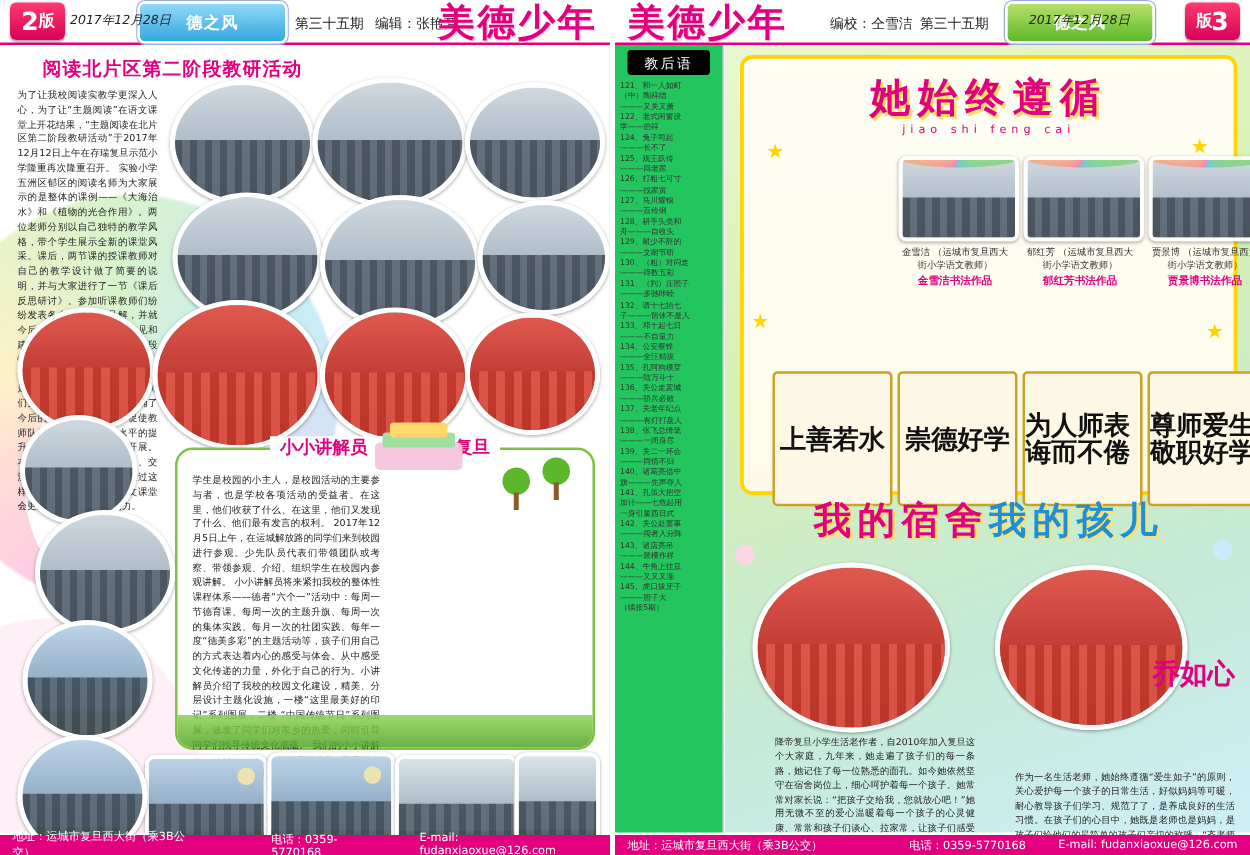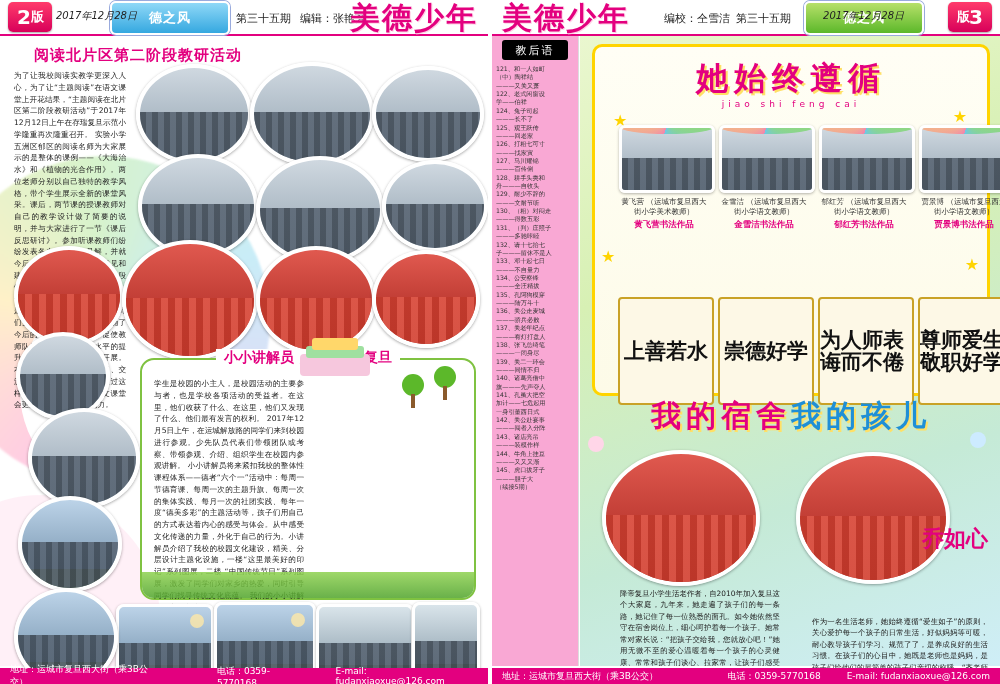--- a/index.html
+++ b/index.html
@@ -63,21 +63,21 @@
   .panel .ttl{position:absolute;top:-11px;left:50%;transform:translateX(-50%);
     background:#fff;padding:0 8px;font-weight:bold;color:#e3007f;font-size:14px;white-space:nowrap;}
   .grass{position:absolute;left:0;right:0;bottom:0;height:26px;
     background:linear-gradient(#8ed14f,#4fa32a);border-radius:0 0 12px 12px;opacity:.85;}
   .tree{position:absolute;width:26px;height:34px;}
   .tree .c{position:absolute;top:0;left:2px;width:22px;height:22px;border-radius:50%;background:#5cb82a;}
   .tree .t{position:absolute;bottom:0;left:11px;width:4px;height:14px;background:#8a5a2b;}
 
   
   .rp-body{position:absolute;top:36px;left:0;right:0;bottom:18px;}
-  .sidecol{position:absolute;left:0;top:0;width:86px;bottom:0;background:#f9a8d4;border-right:1px solid #ddd;}
+  .sidecol{position:absolute;left:0;top:0;width:86px;bottom:0;background:#22c55e;border-right:1px solid #ddd;}
   .sidecol .head{margin:4px auto 5px;width:66px;height:20px;background:#000;color:#fff;
     font-size:11px;display:flex;align-items:center;justify-content:center;border-radius:3px;letter-spacing:2px;}
   .sidecol .lines{padding:0 4px;font-size:6.2px;line-height:1.35;color:#333;}
   .sidecol .lines div{white-space:nowrap;overflow:hidden;}
 
   .mainr{position:absolute;left:88px;right:0;top:0;bottom:0;
     background:linear-gradient(160deg,#eaf7cf 0%,#d7f0b4 35%,#c5ead6 70%,#cfeef7 100%);}
   .teacher-box{position:absolute;left:12px;right:10px;top:8px;height:346px;
     background:linear-gradient(#fffef5,#fdfbe8);border:3px solid #ffd400;border-radius:10px;}
   .tb-title{position:absolute;top:10px;left:0;right:0;text-align:center;font-size:32px;font-weight:bold;
@@ -333,29 +333,20 @@
           <div class="tb-title">她始终遵循</div>
           <div class="tb-sub">jiao shi feng cai</div>
 
           <div class="star" style="left:18px;top:64px;">★</div>
           <div class="star" style="right:20px;top:60px;">★</div>
           <div class="star" style="left:6px;top:200px;">★</div>
           <div class="star" style="right:8px;top:208px;">★</div>
           <div class="star" style="left:46px;top:320px;">★</div>
           <div class="star" style="right:44px;top:318px;">★</div>
 
-          <div class="tcard" style="left:24px;">
-            <div class="ph">
-                <div class="rb"></div>
-                <div class="ppl"></div>
-              </div>
-            <div class="nm">黄飞营
-（运城市复旦西大街小学美术教师）</div>
-            <div class="cap">黄飞营书法作品</div>
-          </div>
           <div class="tcard" style="left:124px;">
             <div class="ph">
                 <div class="rb"></div>
                 <div class="ppl"></div>
               </div>
             <div class="nm">金雪洁
 （运城市复旦西大街小学语文教师）</div>
             <div class="cap">金雪洁书法作品</div>
           </div>
           <div class="tcard" style="left:224px;">

